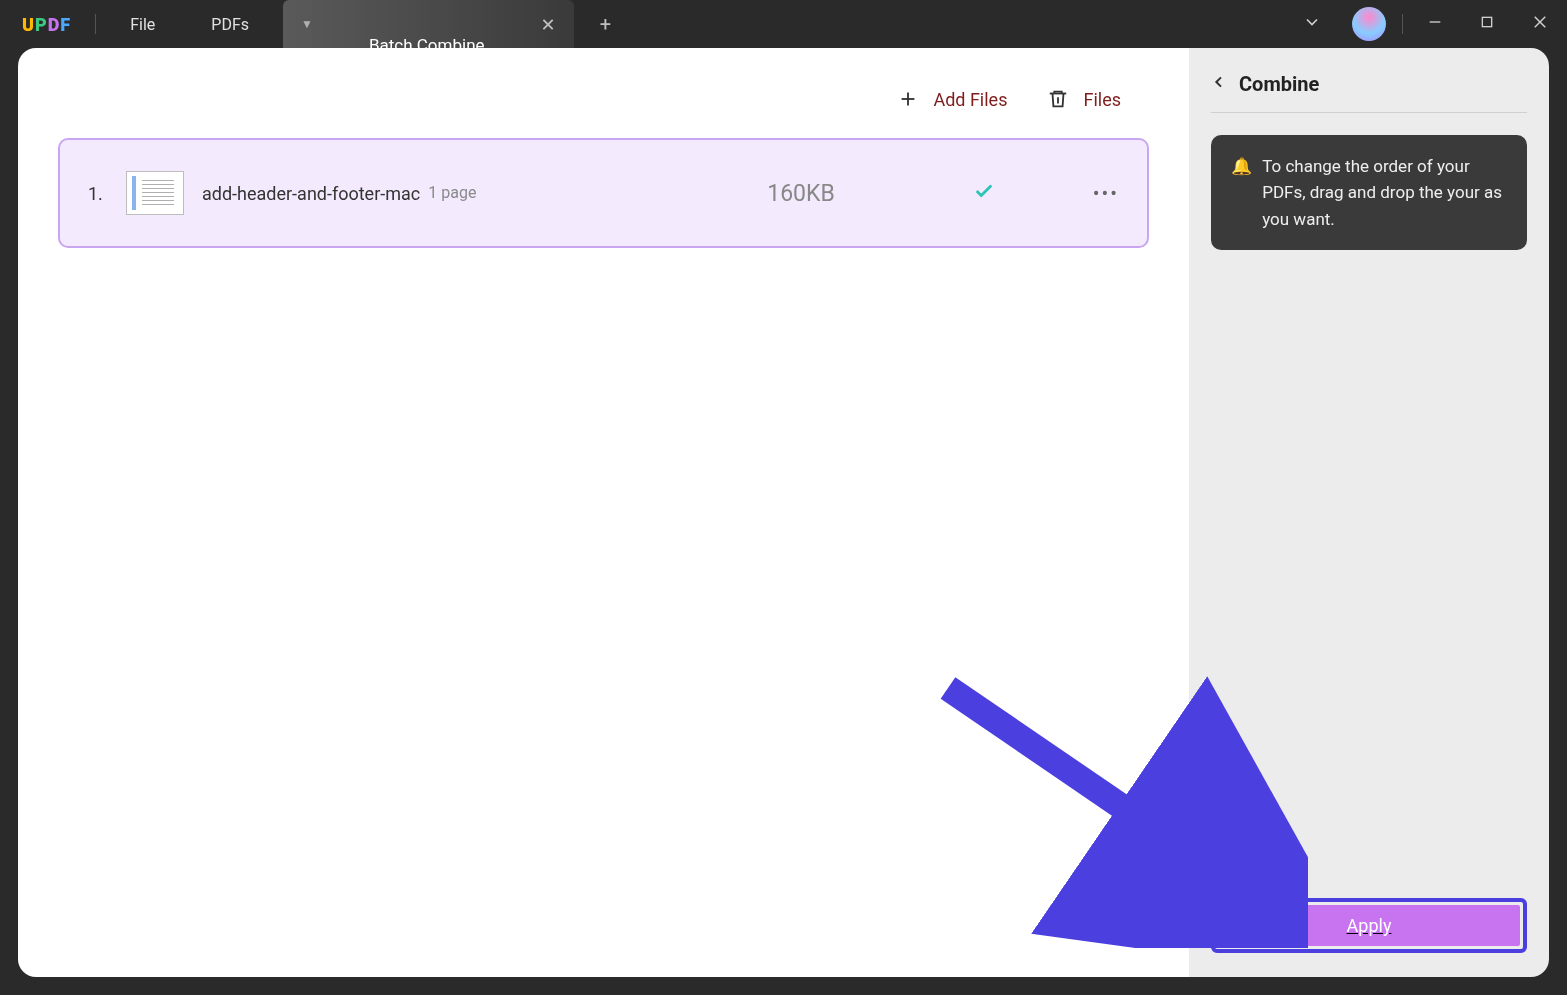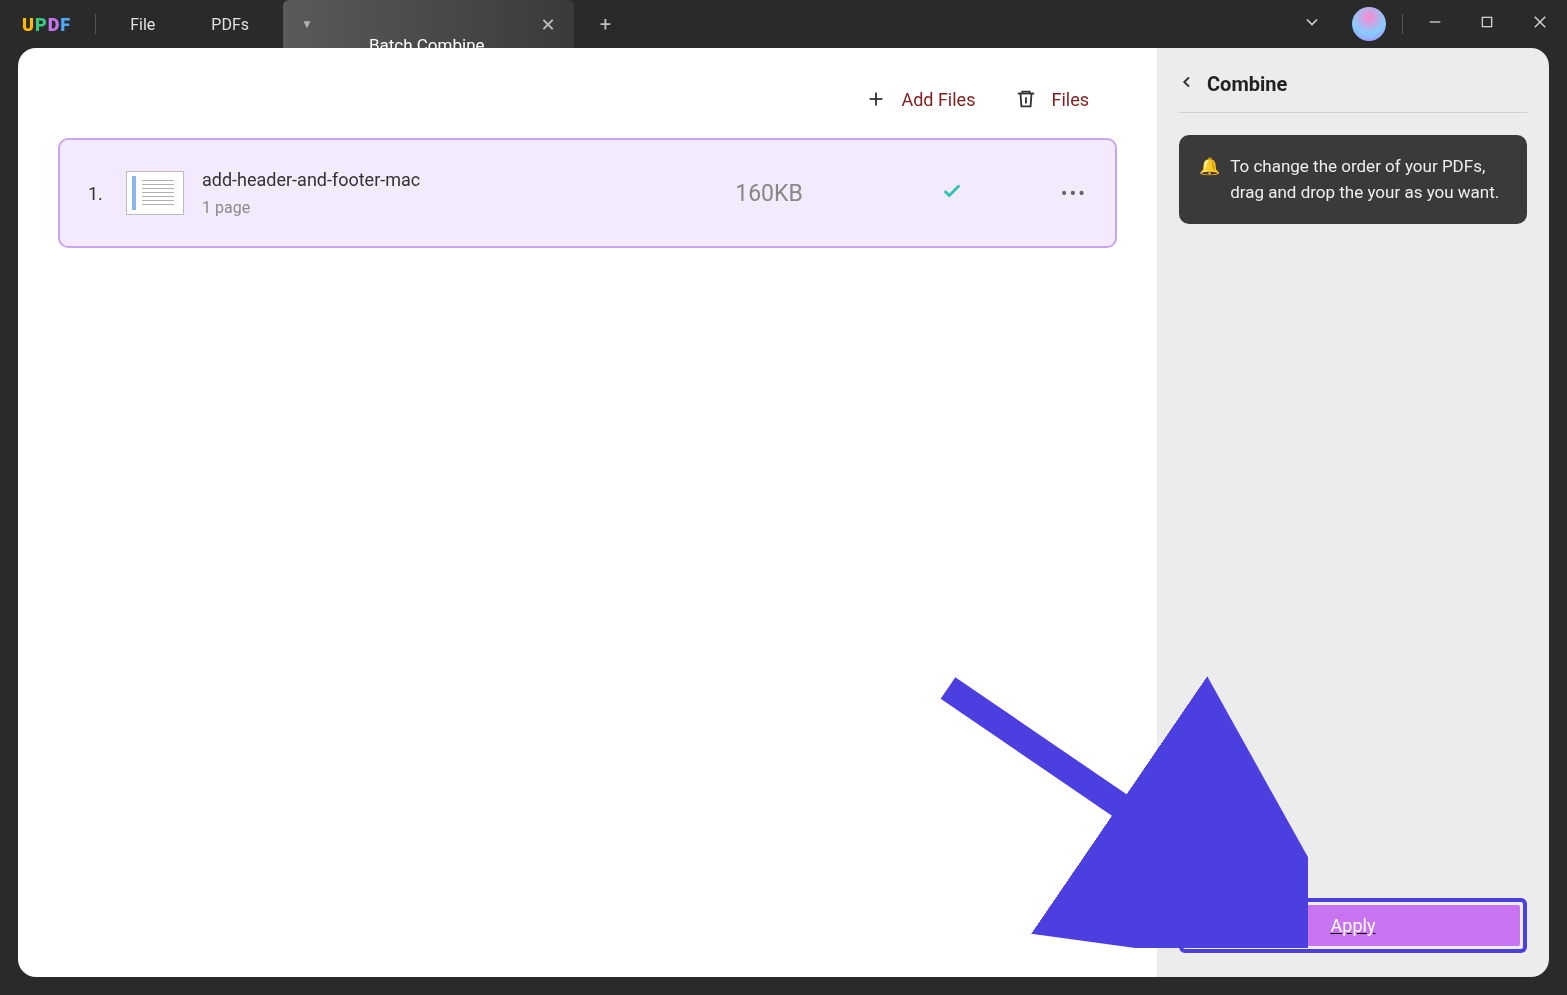--- a/index.html
+++ b/index.html
@@ -162,35 +162,35 @@
   height: 34px;
   background: linear-gradient(to right, #8ab4f0 0 8%, #fff 8% 100%);
   position: relative;
 }
 .thumb-inner::after {
   content: "";
   position: absolute;
   left: 10px; top: 4px; right: 4px; bottom: 4px;
   background: repeating-linear-gradient(to bottom, #b0b0b0 0 1px, transparent 1px 4px);
 }
-.file-meta { flex: 0 0 auto; display: flex; flex-direction: column; gap: 8px; }
+.file-meta { flex: 0 0 auto; display: flex; gap: 8px; }
 .file-name { font-size: 18px; color: #333; }
 .file-pages { font-size: 16px; color: #8a8a8a; }
 .file-size { margin-left: auto; margin-right: 120px; font-size: 23px; color: #888; }
 .file-check { margin-right: 80px; }
 .file-check svg { width: 22px; height: 22px; stroke: #2ec4b6; }
 .file-more {
   font-size: 20px;
   letter-spacing: 2px;
   color: #666;
   cursor: pointer;
 }
 
 .side-panel {
-  width: 392px;
+  width: 360px;
   background: #ececec;
   border-radius: 0 18px 18px 0;
   display: flex;
   flex-direction: column;
   padding: 24px 22px;
 }
 .side-header {
   display: flex;
   align-items: center;
   gap: 12px;

